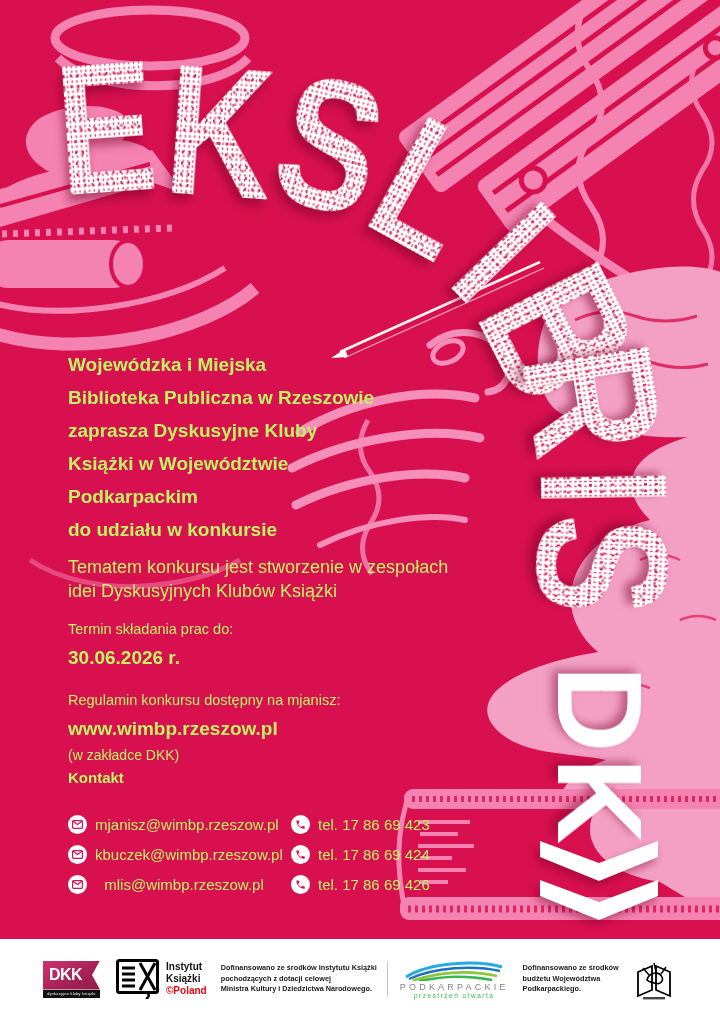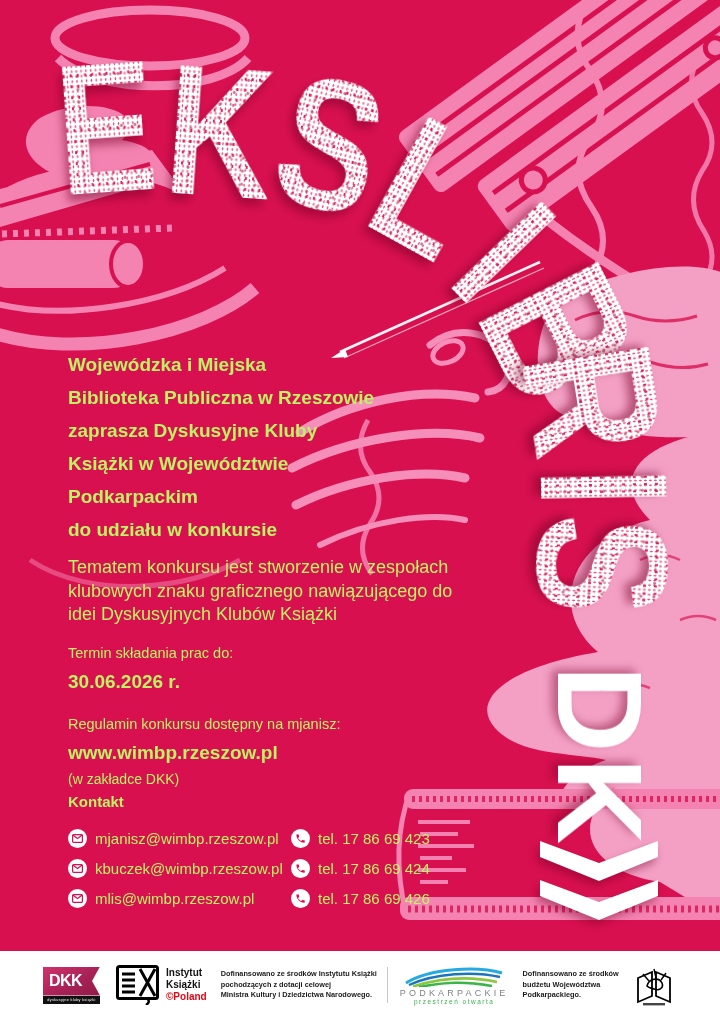--- a/index.html
+++ b/index.html
@@ -54,29 +54,29 @@
   .content{position:absolute;left:68px;top:348px;width:410px;z-index:4;color:#bef264;}
   .intro div{font-size:19px;line-height:33px;font-weight:700;}
   .brief{margin-top:10px;}
   .brief div{font-size:18px;line-height:23.5px;font-weight:400;}
   .deadline-label{margin-top:15px;font-size:14.5px;line-height:23px;}
   .deadline-value{margin-top:4px;font-size:19px;font-weight:700;line-height:26px;}
   .reg-label{margin-top:18px;font-size:14.5px;line-height:23px;}
   .website{margin-top:3px;font-size:19px;font-weight:700;line-height:27px;}
   .website-note{margin-top:2px;font-size:14px;line-height:22px;}
   .contact-heading{font-size:15px;font-weight:700;line-height:24px;}
-  .contact-rows{margin-top:10px;}
+  .contact-rows{margin-top:19px;text-align:center;}
   .c-row{display:flex;align-items:center;height:30px;}
   .c-ic{width:19px;height:19px;border-radius:50%;background:#fff;display:flex;align-items:center;justify-content:center;flex:0 0 19px;}
   .c-email{font-size:15px;margin-left:8px;width:178px;}
   .c-phone{font-size:15px;margin-left:8px;}
   .c-ic.ph{margin-left:18px;}
   
   .footer{
-    position:absolute;left:0;bottom:0;width:720px;height:68px;background:#ffffff;z-index:5;
+    position:absolute;left:0;bottom:0;width:720px;height:80px;background:#ffffff;z-index:5;
     display:flex;align-items:center;box-sizing:border-box;padding:0 14px 0 43px;
   }
   .dkk-logo{width:57px;flex:0 0 57px;}
   .dkk-ribbon{
     height:29px;background:linear-gradient(150deg,#cf336c 0%,#a82257 55%,#8f1b47 100%);
     clip-path:polygon(0 0,100% 0,86% 50%,100% 100%,0 100%);
     display:flex;align-items:center;justify-content:flex-start;padding-left:6px;box-sizing:border-box;
   }
   .dkk-ribbon span{color:#fff;font-weight:800;font-size:16px;letter-spacing:-.5px;}
   .dkk-strip{height:8px;background:#101010;color:#fff;font-size:3.8px;line-height:8px;text-align:center;
@@ -203,21 +203,20 @@
     <div class="intro">
       <div>Wojewódzka i Miejska</div>
       <div>Biblioteka Publiczna w Rzeszowie</div>
       <div>zaprasza Dyskusyjne Kluby</div>
       <div>Książki w Województwie</div>
       <div>Podkarpackim</div>
       <div>do udziału w konkursie</div>
     </div>
     <div class="brief">
       <div>Tematem konkursu jest stworzenie w zespołach</div>
-      <div>klubowych znaku graficznego nawiązującego do</div>
       <div>idei  Dyskusyjnych Klubów Książki</div>
     </div>
     <div class="deadline-label">Termin składania prac do:</div>
     <div class="deadline-value">30.06.2026 r.</div>
     <div class="reg-label">Regulamin konkursu dostępny na mjanisz:</div>
     <div class="website">www.wimbp.rzeszow.pl</div>
     <div class="website-note">(w zakładce DKK)</div>
     <div class="contact-heading">Kontakt</div>
     <div class="contact-rows">
       <div class="c-row">

